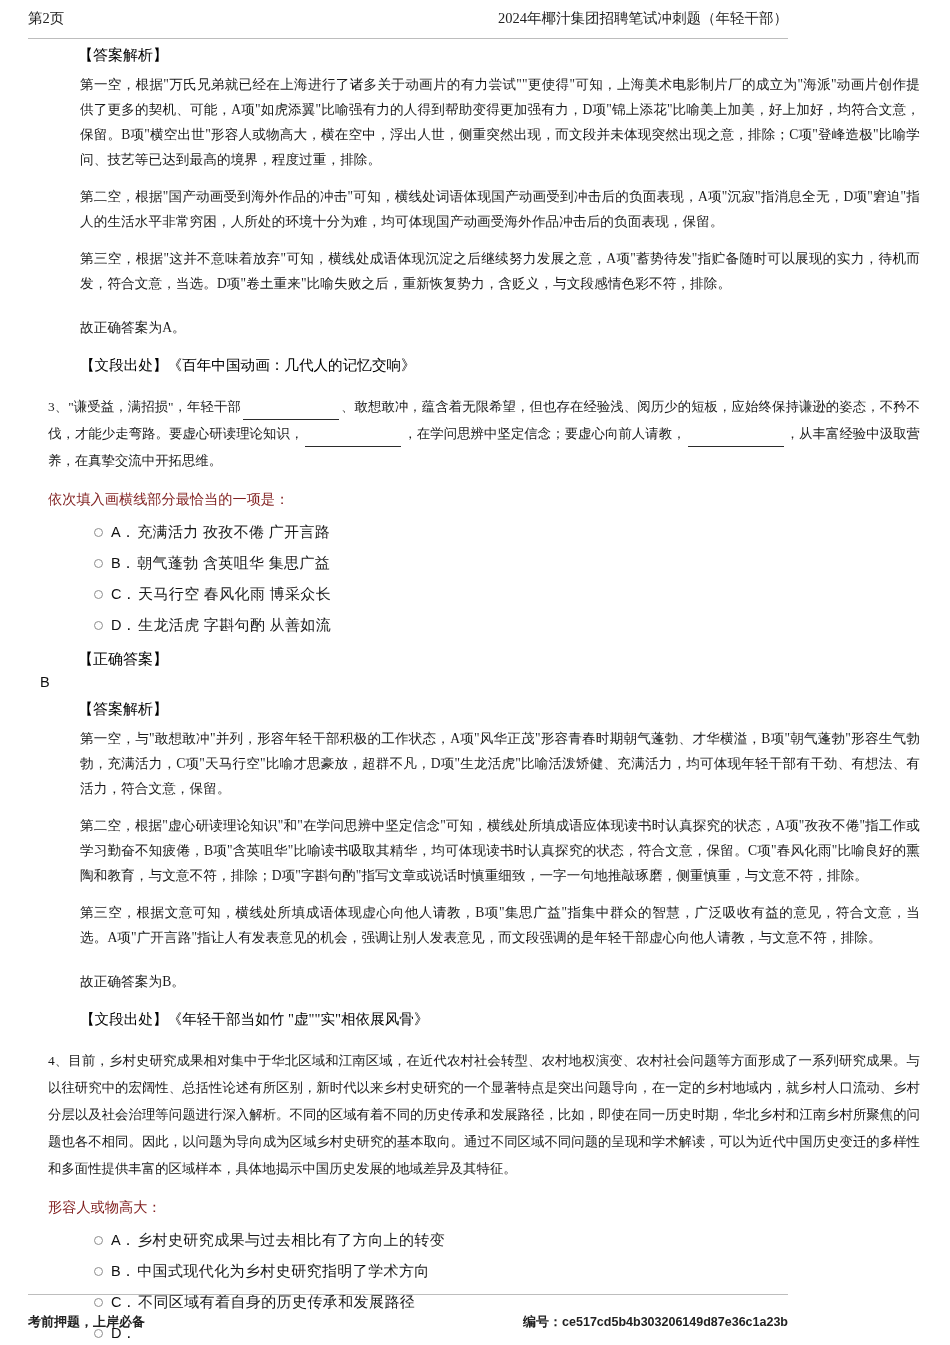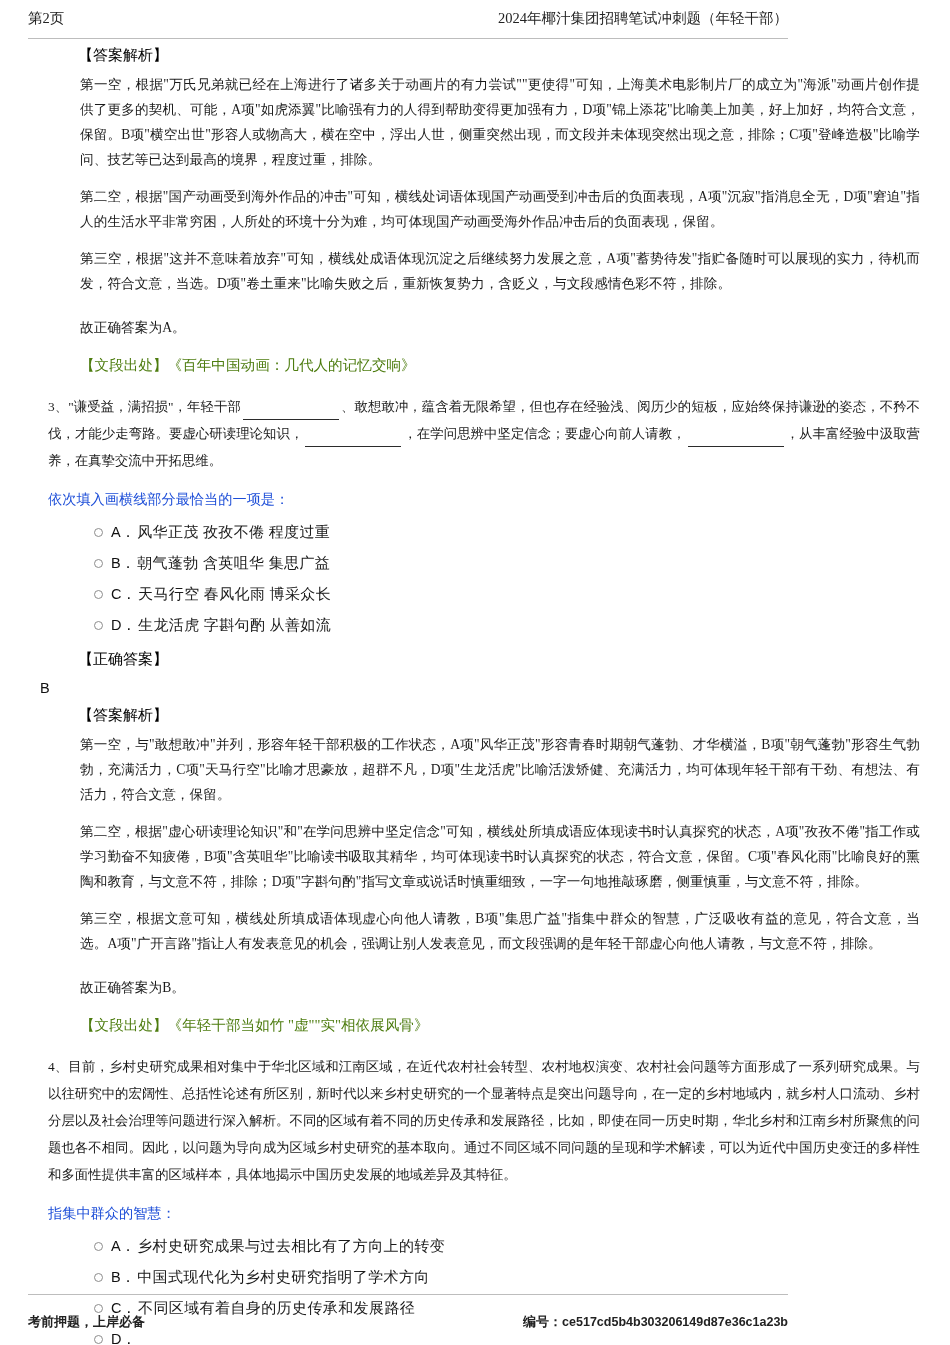--- a/index.html
+++ b/index.html
@@ -70,21 +70,21 @@
     width: 880px;
     bottom: 56px;
   }
 
   .blk-label {
     font-size: 15px;
     line-height: 22px;
     margin: 0 0 6px 38px;
     color: #000000;
   }
-  .blk-label.tight { margin-bottom: 8px; }
+  .blk-label.tight { margin-bottom: 2px; }
 
   .answer-letter {
     font-family: "Liberation Sans", sans-serif;
     font-size: 14.5px;
     line-height: 20px;
     margin: 0 0 6px 0;
     font-weight: 400;
     color: #111;
   }
 
@@ -96,21 +96,21 @@
     text-justify: inter-ideograph;
     color: #1a1a1a;
     letter-spacing: 0.1px;
   }
   .para.last { margin-bottom: 13px; margin-top: 19px; }
 
   .source {
     font-size: 14.6px;
     line-height: 24px;
     margin: 0 0 16px 40px;
-    color: #4d7c0f;
+    color: #000000;
   }
 
   .qstem {
     font-size: 13.4px;
     line-height: 27px;
     margin: 0 0 14px 8px;
     text-align: justify;
     text-justify: inter-ideograph;
     color: #1a1a1a;
   }
@@ -120,21 +120,21 @@
     border-bottom: 1px solid #2b2b2b;
     height: 0.95em;
     vertical-align: bottom;
     margin: 0 2px;
   }
 
   .prompt {
     font-size: 14.2px;
     line-height: 22px;
     margin: 0 0 10px 8px;
-    color: #1d4ed8;
+    color: #7f1d1d;
   }
 
   .options {
     margin: 0 0 10px 0;
     padding: 0;
     list-style: none;
   }
   .option-row {
     display: flex;
     align-items: center;
@@ -191,21 +191,21 @@
 
     <div>
       <p class="qstem"><span>3、</span><span>"谦受益，满招损"，年轻干部</span><span class="blank-line"></span><span>、敢想敢冲，蕴含着无限希望，但也存在经验浅、阅历少的短板，应始终保持谦逊的姿态，不矜不伐，才能少走弯路。要虚心研读理论知识，</span><span class="blank-line"></span><span>，在学问思辨中坚定信念；要虚心向前人请教，</span><span class="blank-line"></span><span>，从丰富经验中汲取营养，在真挚交流中开拓思维。</span></p>
 
       <div class="prompt">依次填入画横线部分最恰当的一项是：</div>
 
       <ul class="options">
         <li class="option-row">
           <span class="radio"></span>
           <span class="opt-letter">A．</span>
-          <span class="opt-text">风华正茂 孜孜不倦 程度过重</span>
+          <span class="opt-text">充满活力 孜孜不倦 广开言路</span>
         </li>
         <li class="option-row">
           <span class="radio"></span>
           <span class="opt-letter">B．</span>
           <span class="opt-text">朝气蓬勃 含英咀华 集思广益</span>
         </li>
         <li class="option-row">
           <span class="radio"></span>
           <span class="opt-letter">C．</span>
           <span class="opt-text">天马行空 春风化雨 博采众长</span>
@@ -224,21 +224,21 @@
       <p class="para">第一空，与"敢想敢冲"并列，形容年轻干部积极的工作状态，A项"风华正茂"形容青春时期朝气蓬勃、才华横溢，B项"朝气蓬勃"形容生气勃勃，充满活力，C项"天马行空"比喻才思豪放，超群不凡，D项"生龙活虎"比喻活泼矫健、充满活力，均可体现年轻干部有干劲、有想法、有活力，符合文意，保留。</p>
       <p class="para">第二空，根据"虚心研读理论知识"和"在学问思辨中坚定信念"可知，横线处所填成语应体现读书时认真探究的状态，A项"孜孜不倦"指工作或学习勤奋不知疲倦，B项"含英咀华"比喻读书吸取其精华，均可体现读书时认真探究的状态，符合文意，保留。C项"春风化雨"比喻良好的熏陶和教育，与文意不符，排除；D项"字斟句酌"指写文章或说话时慎重细致，一字一句地推敲琢磨，侧重慎重，与文意不符，排除。</p>
       <p class="para">第三空，根据文意可知，横线处所填成语体现虚心向他人请教，B项"集思广益"指集中群众的智慧，广泛吸收有益的意见，符合文意，当选。A项"广开言路"指让人有发表意见的机会，强调让别人发表意见，而文段强调的是年轻干部虚心向他人请教，与文意不符，排除。</p>
       <p class="para last">故正确答案为B。</p>
       <div class="source"><span>【文段出处】</span><span>《年轻干部当如竹 "虚""实"相依展风骨》</span></div>
     </div>
 
     <div>
       <p class="qstem"><span>4、</span><span>目前，乡村史研究成果相对集中于华北区域和江南区域，在近代农村社会转型、农村地权演变、农村社会问题等方面形成了一系列研究成果。与以往研究中的宏阔性、总括性论述有所区别，新时代以来乡村史研究的一个显著特点是突出问题导向，在一定的乡村地域内，就乡村人口流动、乡村分层以及社会治理等问题进行深入解析。不同的区域有着不同的历史传承和发展路径，比如，即使在同一历史时期，华北乡村和江南乡村所聚焦的问题也各不相同。因此，以问题为导向成为区域乡村史研究的基本取向。通过不同区域不同问题的呈现和学术解读，可以为近代中国历史变迁的多样性和多面性提供丰富的区域样本，具体地揭示中国历史发展的地域差异及其特征。</span></p>
 
-      <div class="prompt">指集中群众的智慧：</div>
+      <div class="prompt">形容人或物高大：</div>
 
       <ul class="options">
         <li class="option-row">
           <span class="radio"></span>
           <span class="opt-letter">A．</span>
           <span class="opt-text">乡村史研究成果与过去相比有了方向上的转变</span>
         </li>
         <li class="option-row">
           <span class="radio"></span>
           <span class="opt-letter">B．</span>

